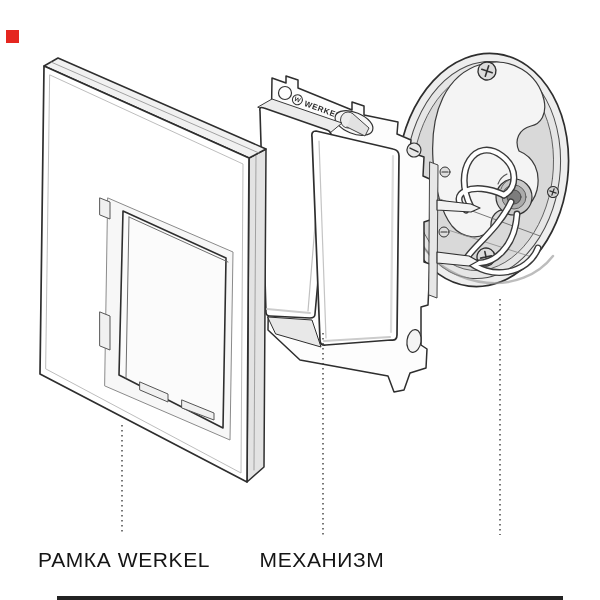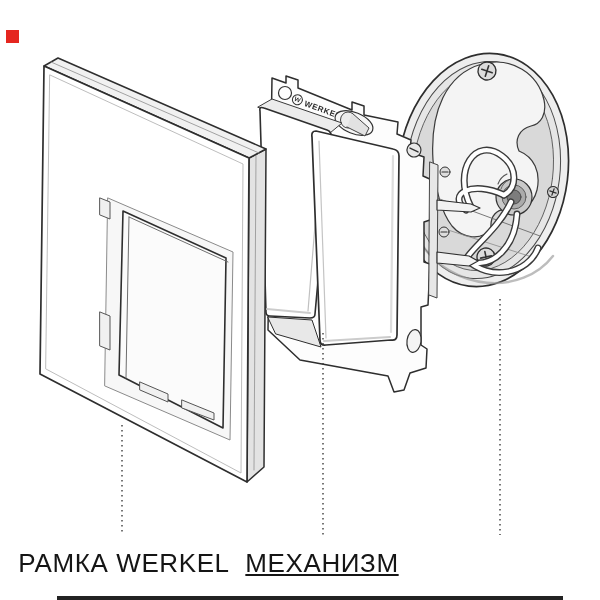--- a/index.html
+++ b/index.html
@@ -2,24 +2,24 @@
 <html><head>
 <meta charset="utf-8">
 <style>
   html,body{margin:0;padding:0;background:#ffffff;}
   .stage{
     position:relative;width:600px;height:600px;background:#fff;overflow:hidden;
     font-family:"Liberation Sans",sans-serif;
   }
   .part-label{
     position:absolute;top:548px;transform:translateX(-50%);
-    font-size:26px;letter-spacing:.6px;color:#151515;white-space:nowrap;
+    font-size:21px;letter-spacing:.6px;color:#151515;white-space:nowrap;
   }
   .label-frame{left:124px;}
-  .label-mech{left:322px;text-decoration:underline;}
+  .label-mech{left:322px;}
   .label-box{left:497px;}
   .corner-marker{
     position:absolute;left:6px;top:30px;width:13px;height:13px;
   }
   .bottom-bar{
     position:absolute;left:57px;top:596px;width:506px;height:4px;
   }
   svg{position:absolute;left:0;top:0;}
 </style>
 </head>

